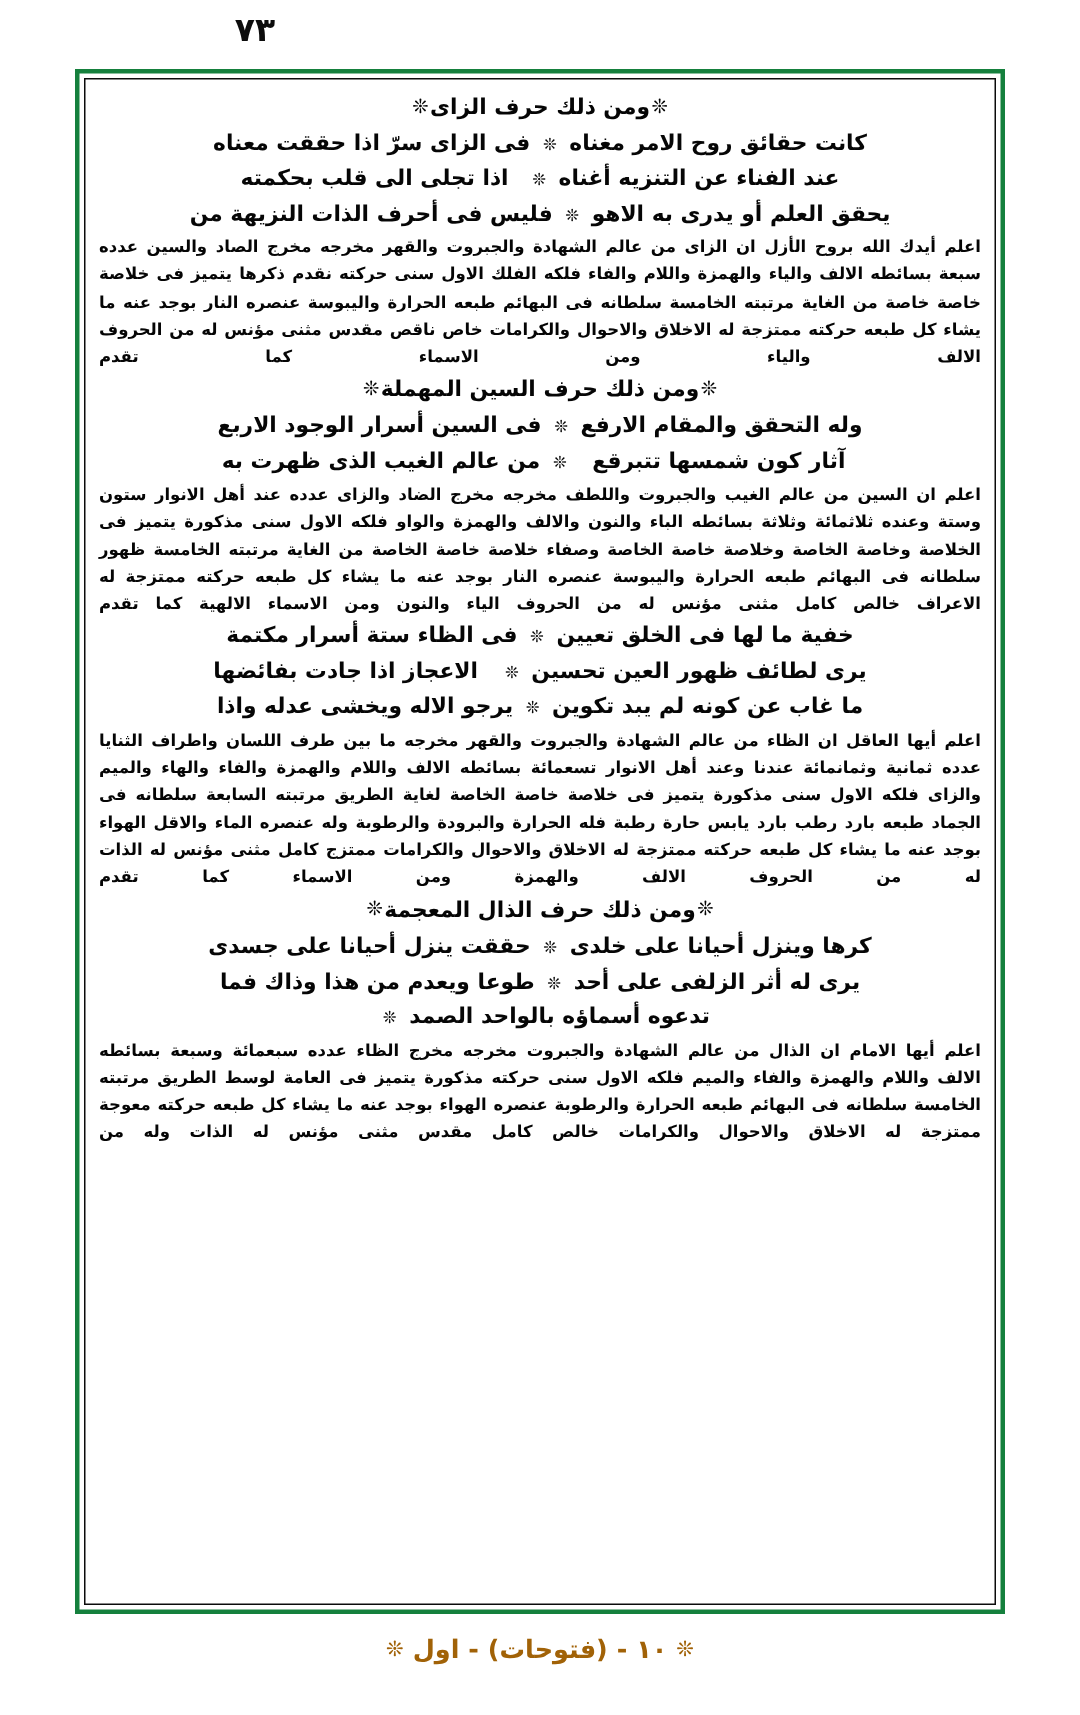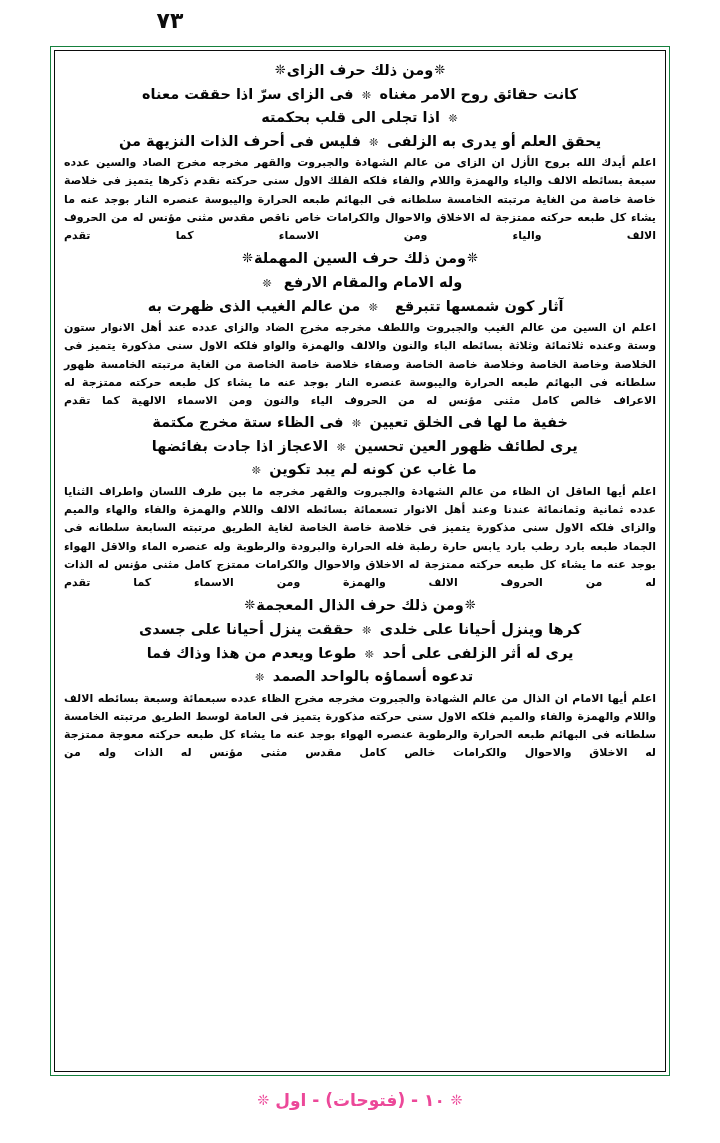--- a/index.html
+++ b/index.html
@@ -33,21 +33,21 @@
     transform: translateX(-190px);
   }
 
   
   #page-frame {
     position: absolute;
     left: 50px;
     top: 46px;
     width: 620px;
     height: 1030px;
-    border: 1px solid #15803d;
+    border: 3px solid #15803d;
     box-sizing: border-box;
   }
   #page-frame::after {
     content: "";
     position: absolute;
     left: 3px;
     top: 3px;
     right: 3px;
     bottom: 3px;
     border: 1px solid #0b0b0b;
@@ -99,21 +99,21 @@
     line-height: 1.62;
     white-space: nowrap;
     font-weight: 600;
   }
   .hemistich {
     display: inline-block;
     min-width: 186px;
     text-align: center;
     letter-spacing: -0.3px;
   }
-  .hemistich.right-h { text-align: right; }
+  .hemistich.right-h { text-align: left; }
   .hemistich.left-h  { }
   .verse-sep {
     display: inline-block;
     width: 26px;
     text-align: center;
     font-size: 11px;
     vertical-align: 2px;
   }
 
   
@@ -135,21 +135,21 @@
   
   #footer {
     position: absolute;
     left: 0;
     top: 1090px;
     width: 720px;
     text-align: center;
     font-size: 17px;
     font-weight: 700;
     direction: rtl;
-    color: #ec4899;
+    color: #a16207;
     letter-spacing: 0.5px;
   }
   #footer .orn {
     font-size: 14px;
     padding: 0 6px;
     vertical-align: 1px;
   }
 </style>
 </head>
 <body>
@@ -165,65 +165,68 @@
       <span class="orn">❊</span><span class="htxt">ومن ذلك حرف الزاى</span><span class="orn">❊</span>
     </div>
 
     <div class="verse-block">
       <div class="verse-line">
         <span class="hemistich left-h">كانت حقائق روح الامر مغناه</span>
         <span class="verse-sep">❊</span>
         <span class="hemistich right-h">فى الزاى سرّ اذا حققت معناه</span>
       </div>
       <div class="verse-line">
+        <span class="hemistich left-h">عند الفناء عن التنزيه أغناه</span>
         <span class="verse-sep">❊</span>
         <span class="hemistich right-h">اذا تجلى الى قلب بحكمته</span>
       </div>
       <div class="verse-line">
-        <span class="hemistich left-h">يحقق العلم أو يدرى به الزلفى</span>
+        <span class="hemistich left-h">يحقق العلم أو يدرى به الاهو</span>
         <span class="verse-sep">❊</span>
         <span class="hemistich right-h">فليس فى أحرف الذات النزيهة من</span>
       </div>
     </div>
 
     <p class="prose">اعلم أيدك الله بروح الأزل ان الزاى من عالم الشهادة والجبروت والقهر مخرجه مخرج الصاد والسين عدده سبعة بسائطه الالف والياء والهمزة واللام والفاء فلكه الفلك الاول سنى حركته نقدم ذكرها يتميز فى خلاصة خاصة خاصة من الغاية مرتبته الخامسة سلطانه فى البهائم طبعه الحرارة واليبوسة عنصره النار بوجد عنه ما يشاء كل طبعه حركته ممتزجة له الاخلاق والاحوال والكرامات خاص ناقص مقدس مثنى مؤنس له من الحروف الالف والياء ومن الاسماء كما تقدم</p>
 
     <div class="section-heading">
       <span class="orn">❊</span><span class="htxt">ومن ذلك حرف السين المهملة</span><span class="orn">❊</span>
     </div>
 
     <div class="verse-block">
       <div class="verse-line">
-        <span class="hemistich left-h">وله الامام والمقام الارفع</span>
-        <span class="verse-sep">❊</span>
+        <span class="hemistich left-h">وله التحقق والمقام الارفع</span>
+        <span class="verse-sep">❊</span>
+        <span class="hemistich right-h">فى السين أسرار الوجود الاربع</span>
       </div>
       <div class="verse-line">
         <span class="hemistich left-h">آثار كون شمسها تتبرقع</span>
         <span class="verse-sep">❊</span>
         <span class="hemistich right-h">من عالم الغيب الذى ظهرت به</span>
       </div>
     </div>
 
     <p class="prose">اعلم ان السين من عالم الغيب والجبروت واللطف مخرجه مخرج الضاد والزاى عدده عند أهل الانوار ستون وستة وعنده ثلاثمائة وثلاثة بسائطه الباء والنون والالف والهمزة والواو فلكه الاول سنى مذكورة يتميز فى الخلاصة وخاصة الخاصة وخلاصة خاصة الخاصة وصفاء خلاصة خاصة الخاصة من الغاية مرتبته الخامسة ظهور سلطانه فى البهائم طبعه الحرارة واليبوسة عنصره النار بوجد عنه ما يشاء كل طبعه حركته ممتزجة له الاعراف خالص كامل مثنى مؤنس له من الحروف الياء والنون ومن الاسماء الالهية كما تقدم</p>
 
 
     <div class="verse-block">
       <div class="verse-line">
         <span class="hemistich left-h">خفية ما لها فى الخلق تعيين</span>
         <span class="verse-sep">❊</span>
-        <span class="hemistich right-h">فى الظاء ستة مخرج مكتمة</span>
+        <span class="hemistich right-h">فى الظاء ستة أسرار مكتمة</span>
       </div>
       <div class="verse-line">
         <span class="hemistich left-h">يرى لطائف ظهور العين تحسين</span>
         <span class="verse-sep">❊</span>
         <span class="hemistich right-h">الاعجاز اذا جادت بفائضها</span>
       </div>
       <div class="verse-line">
         <span class="hemistich left-h">ما غاب عن كونه لم يبد تكوين</span>
         <span class="verse-sep">❊</span>
+        <span class="hemistich right-h">يرجو الاله ويخشى عدله واذا</span>
       </div>
     </div>
 
     <p class="prose">اعلم أيها العاقل ان الظاء من عالم الشهادة والجبروت والقهر مخرجه ما بين طرف اللسان واطراف الثنايا عدده ثمانية وثمانمائة عندنا وعند أهل الانوار تسعمائة بسائطه الالف واللام والهمزة والفاء والهاء والميم والزاى فلكه الاول سنى مذكورة يتميز فى خلاصة خاصة الخاصة لغاية الطريق مرتبته السابعة سلطانه فى الجماد طبعه بارد رطب بارد يابس حارة رطبة فله الحرارة والبرودة والرطوبة وله عنصره الماء والاقل الهواء بوجد عنه ما يشاء كل طبعه حركته ممتزجة له الاخلاق والاحوال والكرامات ممتزج كامل مثنى مؤنس له الذات له من الحروف الالف والهمزة ومن الاسماء كما تقدم</p>
 
     <div class="section-heading">
       <span class="orn">❊</span><span class="htxt">ومن ذلك حرف الذال المعجمة</span><span class="orn">❊</span>
     </div>
 
     <div class="verse-block">

